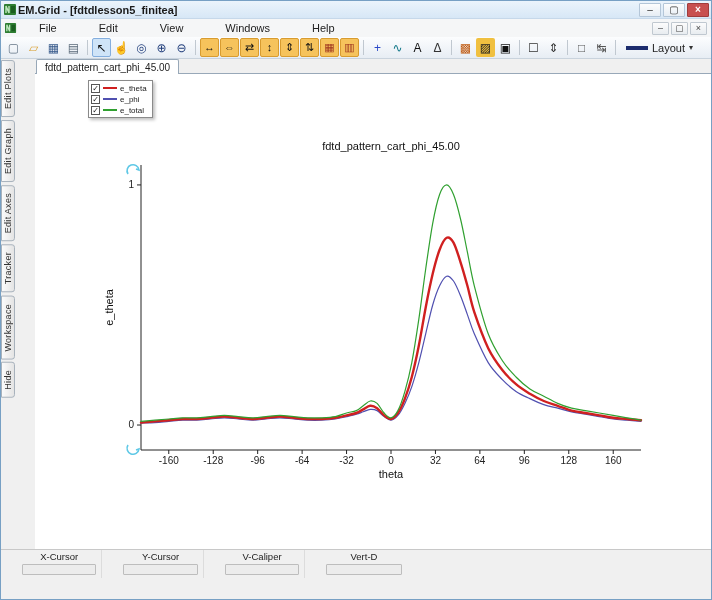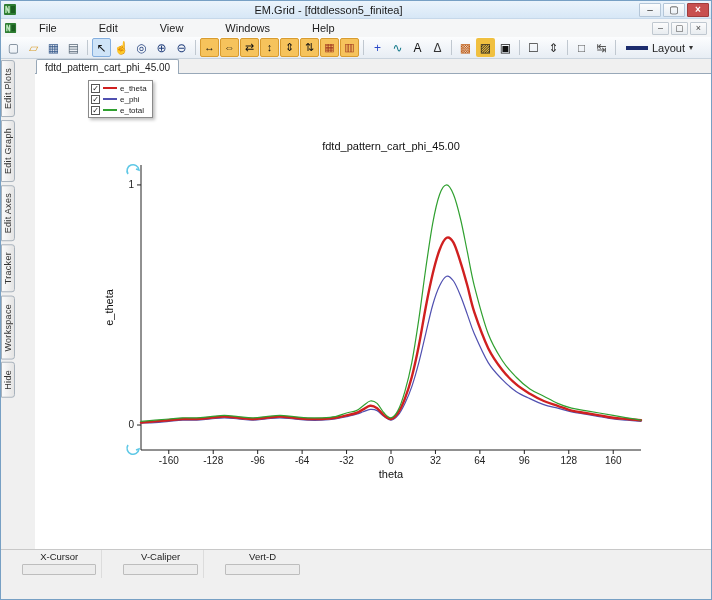--- a/index.html
+++ b/index.html
@@ -17,21 +17,21 @@
 
   
   .titlebar {
     height:18px; flex:0 0 18px;
     background:linear-gradient(#ebf4fc,#d7e7f6);
     display:flex; align-items:center;
     padding:0 2px;
     border-bottom:1px solid #c6d8ea;
   }
   .app-ico { width:15px; height:13px; display:flex; align-items:center; justify-content:center; }
-  .tb-title { flex:1; text-align:center; font-size:11px; color:#1a1a1a; white-space:nowrap; overflow:hidden; }
+  .tb-title { flex:1; text-align:left; font-size:11px; color:#1a1a1a; white-space:nowrap; overflow:hidden;font-weight:bold; }
   .wctrl { display:flex; gap:2px; }
   .wbtn {
     width:22px; height:14px;
     display:flex; align-items:center; justify-content:center;
     font-size:10px; line-height:1; color:#333;
     background:linear-gradient(#fdfdfd,#e6edf4);
     border:1px solid #b4c6d8; border-radius:1px;
   }
   .wbtn.close { background:#c85050; border-color:#a03c3c; color:#fff; font-weight:bold; }
 
@@ -303,20 +303,24 @@
       </div>
     </div>
   </div>
 
   <div class="statusbar" id="statusbar">
       <div class="scol">
         <div class="shead">X-Cursor</div>
         <div class="scell"></div>
       </div>
       <div class="scol">
+        <div class="shead">Y-Cursor</div>
+        <div class="scell"></div>
+      </div>
+      <div class="scol">
         <div class="shead">V-Caliper</div>
         <div class="scell"></div>
       </div>
       <div class="scol">
         <div class="shead">Vert-D</div>
         <div class="scell"></div>
       </div>
     </div>
   <div class="bottomstrip"></div>
 

